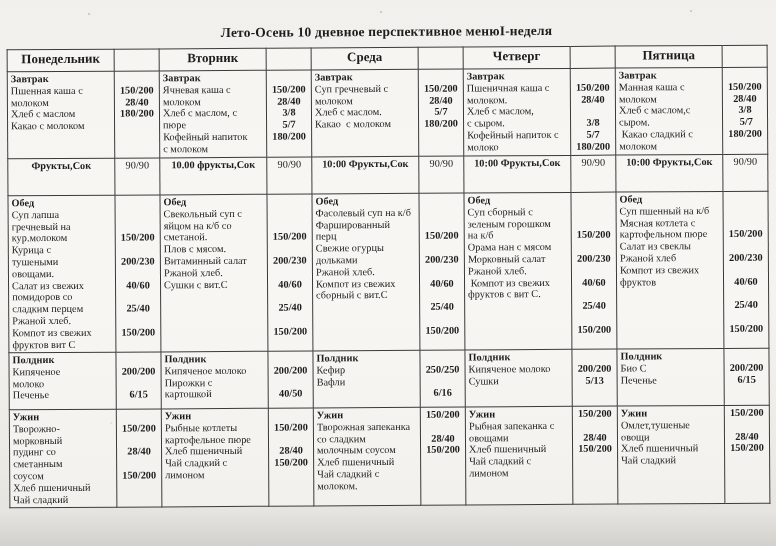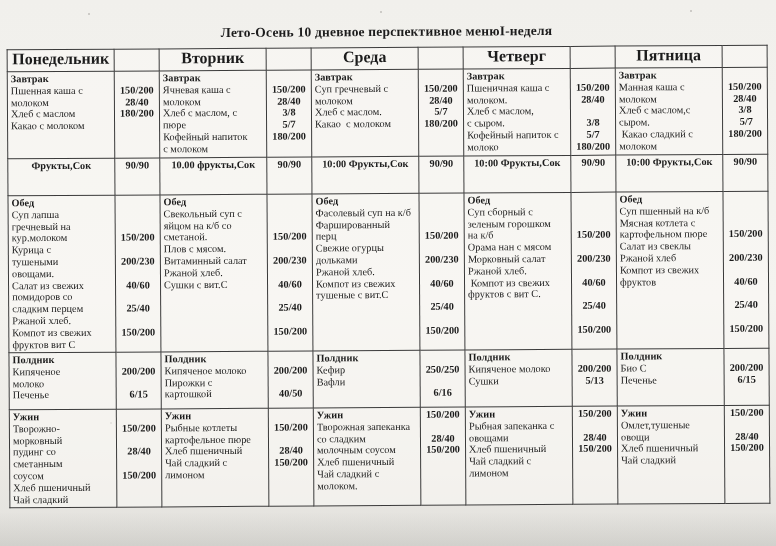--- a/index.html
+++ b/index.html
@@ -22,34 +22,34 @@
     border-collapse:collapse;table-layout:fixed;
     margin:7px 0 0 8px;width:760px;background:rgba(250,249,245,.6);
   }
   #menu-table col.c-text{width:107px;}
   #menu-table col.c-port{width:45px;}
   #menu-table th,#menu-table td{
     border:1px solid #3b3b3b;vertical-align:top;overflow:hidden;
     padding:1px 3px;font-size:10.3px;line-height:11.8px;
   }
   #menu-table th.day{
-    font-size:16px;font-weight:bold;text-align:center;
+    font-size:13px;font-weight:bold;text-align:center;
     height:17px;padding:2px 0;line-height:14px;
   }
   #menu-table th.phead{height:17px;}
   .r-breakfast td{height:84px;}
   .r-fruits td{height:34px;}
   .r-lunch td{height:154px;}
   .r-snack td{height:54px;}
   .r-dinner td{height:95px;}
   .line{white-space:pre;}
   .meal-title{font-weight:bold;}
   td.pcell{text-align:center;font-weight:bold;padding-left:1px;padding-right:1px;}
   td.fruits-cell{font-weight:bold;text-align:center;padding-top:5px;font-size:10.8px;margin-left:48px;}
-  td.fruits-port{vertical-align:bottom;text-align:center;font-weight:bold;padding-bottom:2px;}
+  td.fruits-port{vertical-align:bottom;text-align:center;font-weight:normal;padding-bottom:2px;}
   .speck{position:absolute;background:#9a9891;border-radius:50%;opacity:.55;}
   .shade-bottom{
     position:absolute;left:0;bottom:0;width:776px;height:34px;
     background:linear-gradient(180deg,rgba(90,88,82,0) 0%,rgba(90,88,82,.12) 100%);
     pointer-events:none;
   }
 </style>
 </head>
 <body>
 
@@ -236,21 +236,21 @@
           </td>
           <td>
             <div class="line meal-title">Обед</div>
             <div class="line">Фасолевый суп на к/б</div>
             <div class="line">Фаршированный</div>
             <div class="line">перц</div>
             <div class="line">Свежие огурцы</div>
             <div class="line">дольками</div>
             <div class="line">Ржаной хлеб.</div>
             <div class="line">Компот из свежих</div>
-            <div class="line">тушеные с вит.С</div>
+            <div class="line">сборный с вит.С</div>
           </td>
           <td class="pcell">
             <div class="line">&nbsp;</div>
             <div class="line">&nbsp;</div>
             <div class="line">&nbsp;</div>
             <div class="line">150/200</div>
             <div class="line">&nbsp;</div>
             <div class="line">200/230</div>
             <div class="line">&nbsp;</div>
             <div class="line">40/60</div>

